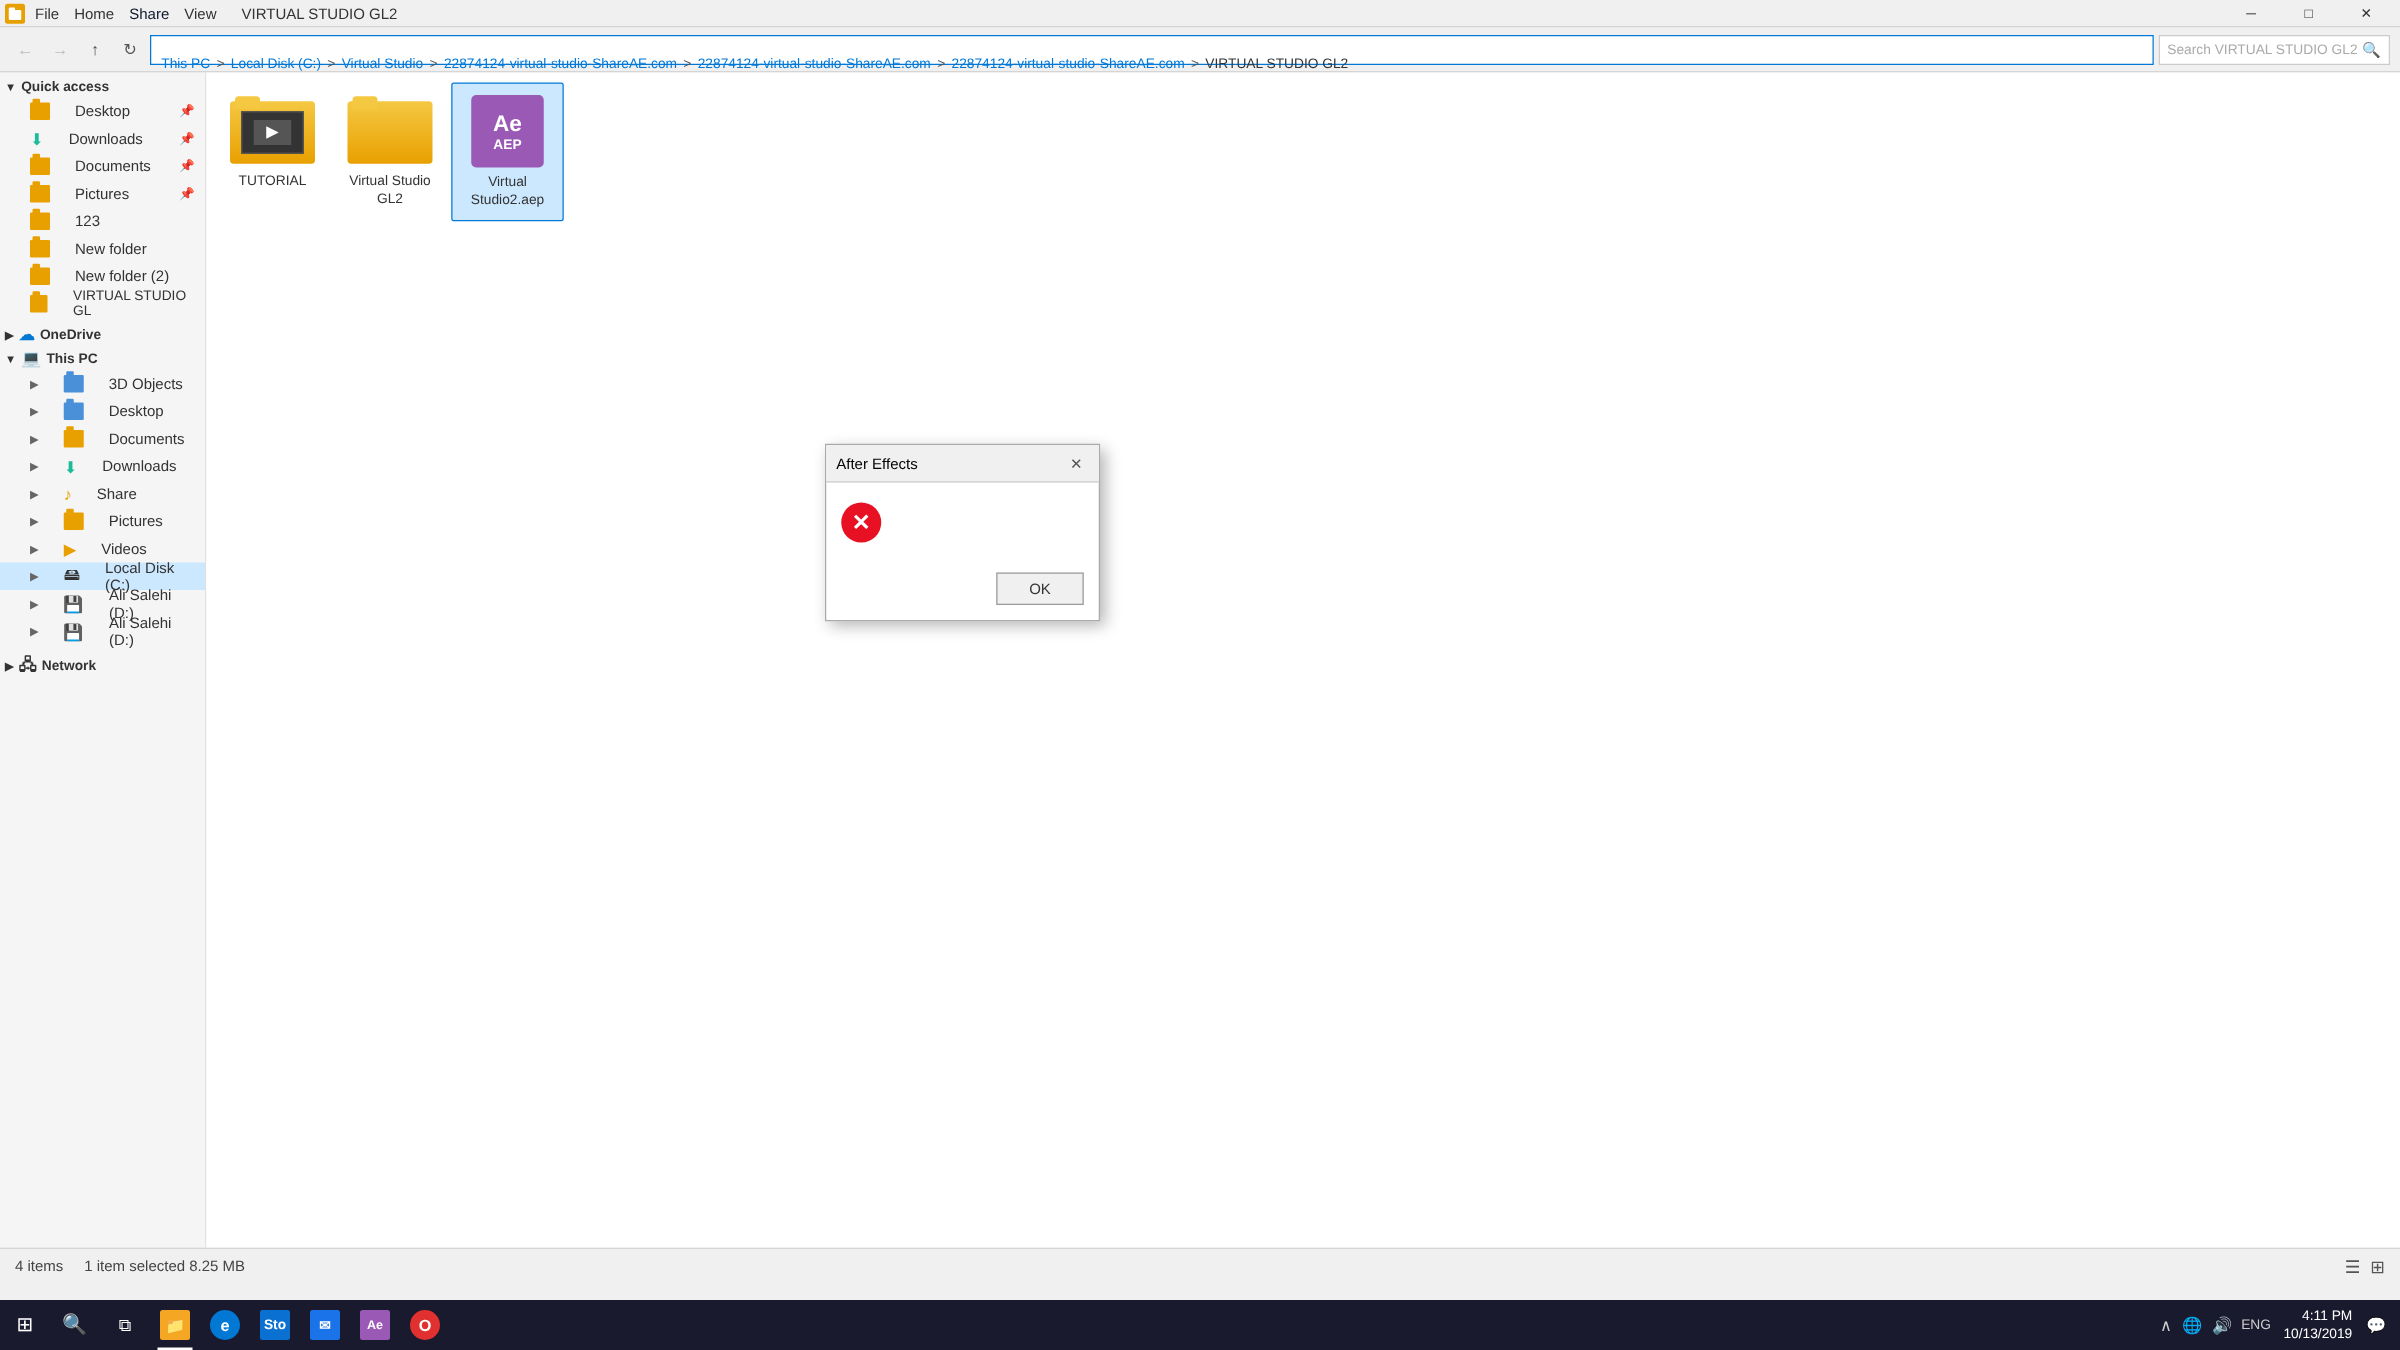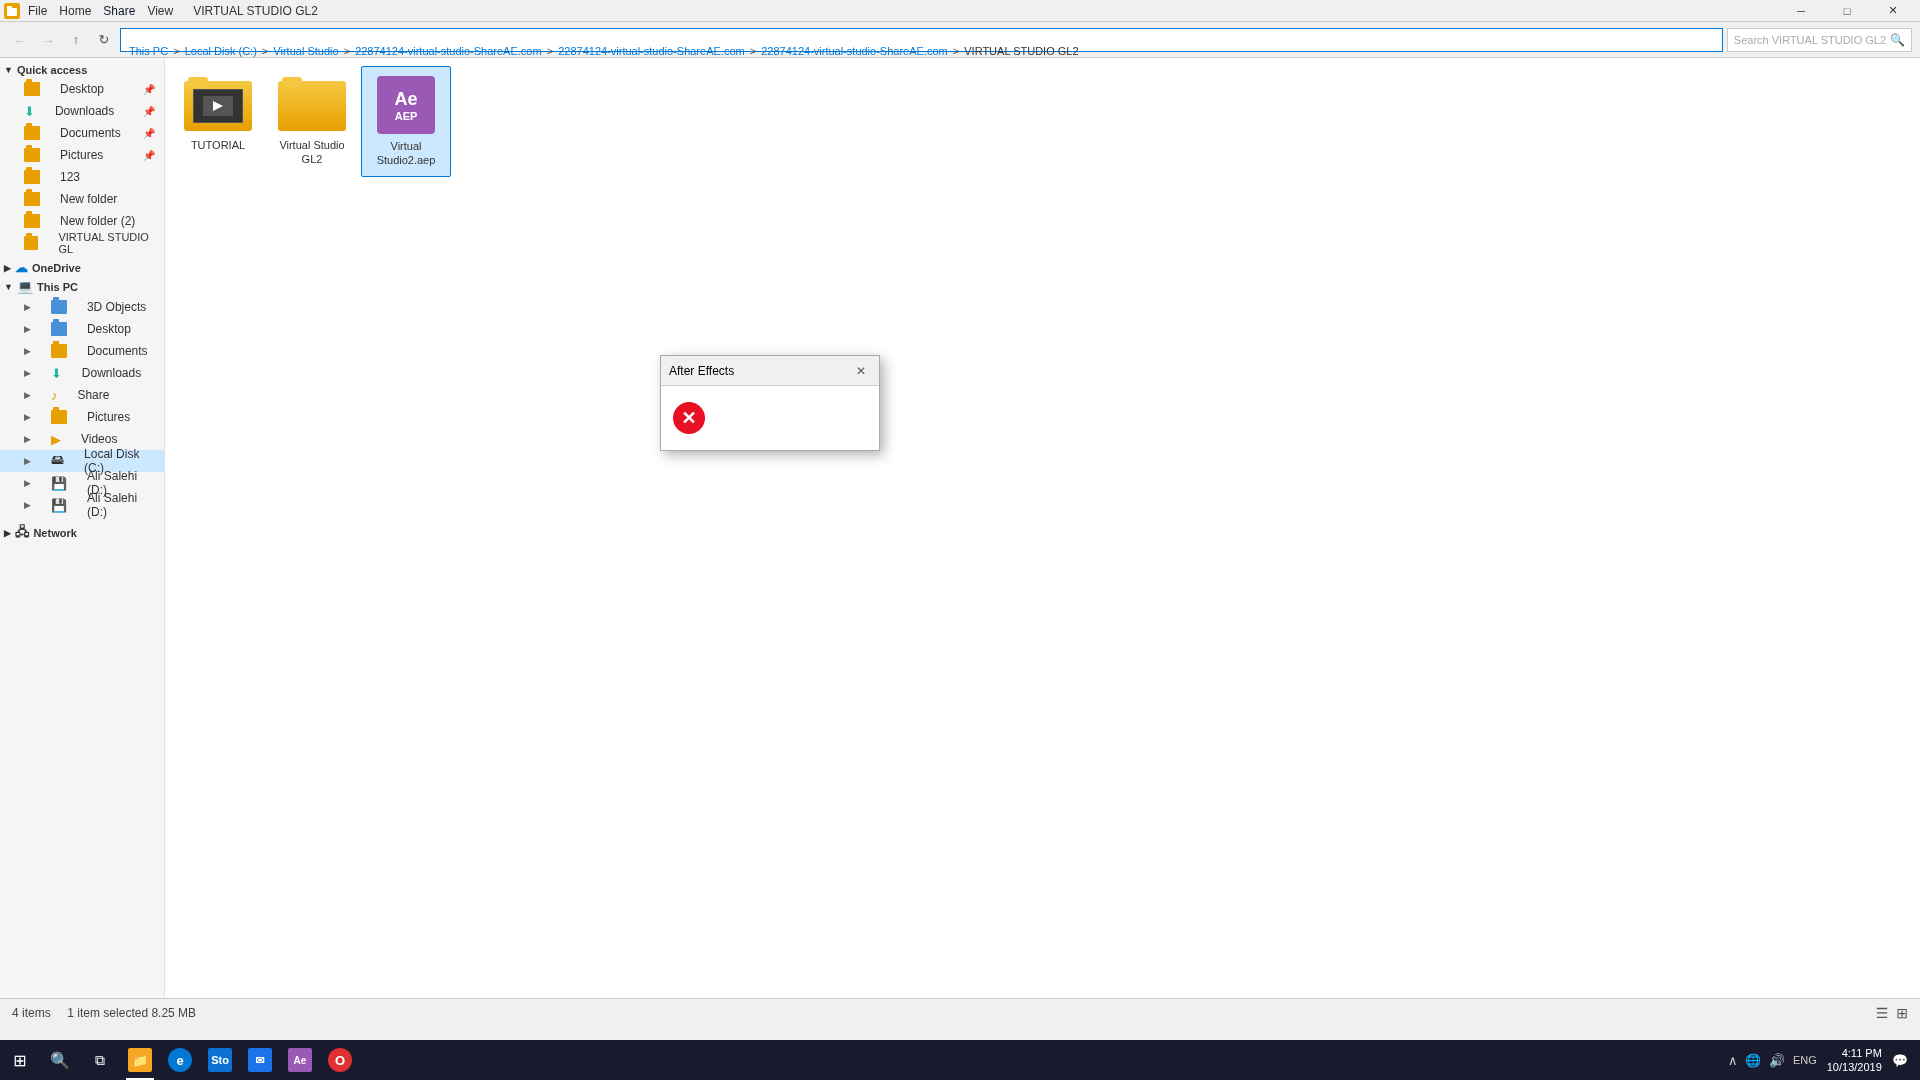--- a/index.html
+++ b/index.html
@@ -527,20 +527,23 @@
 
 <div class="modal-overlay">
   <div class="dialog">
     <div class="dialog-title-bar">
       <span>After Effects</span>
       <div class="dialog-close">✕</div>
     </div>
     <div class="dialog-body">
       <div class="error-icon">✕</div>
     </div>
+    <div class="dialog-footer">
+      <div class="dialog-ok-btn">OK</div>
+    </div>
   </div>
 </div>
 
 <div class="taskbar">
   <div class="taskbar-btn">
     <span style="color:white;font-size:16px;">⊞</span>
   </div>
   <div class="taskbar-btn">
     <span style="color:white;font-size:16px;">🔍</span>
   </div>

